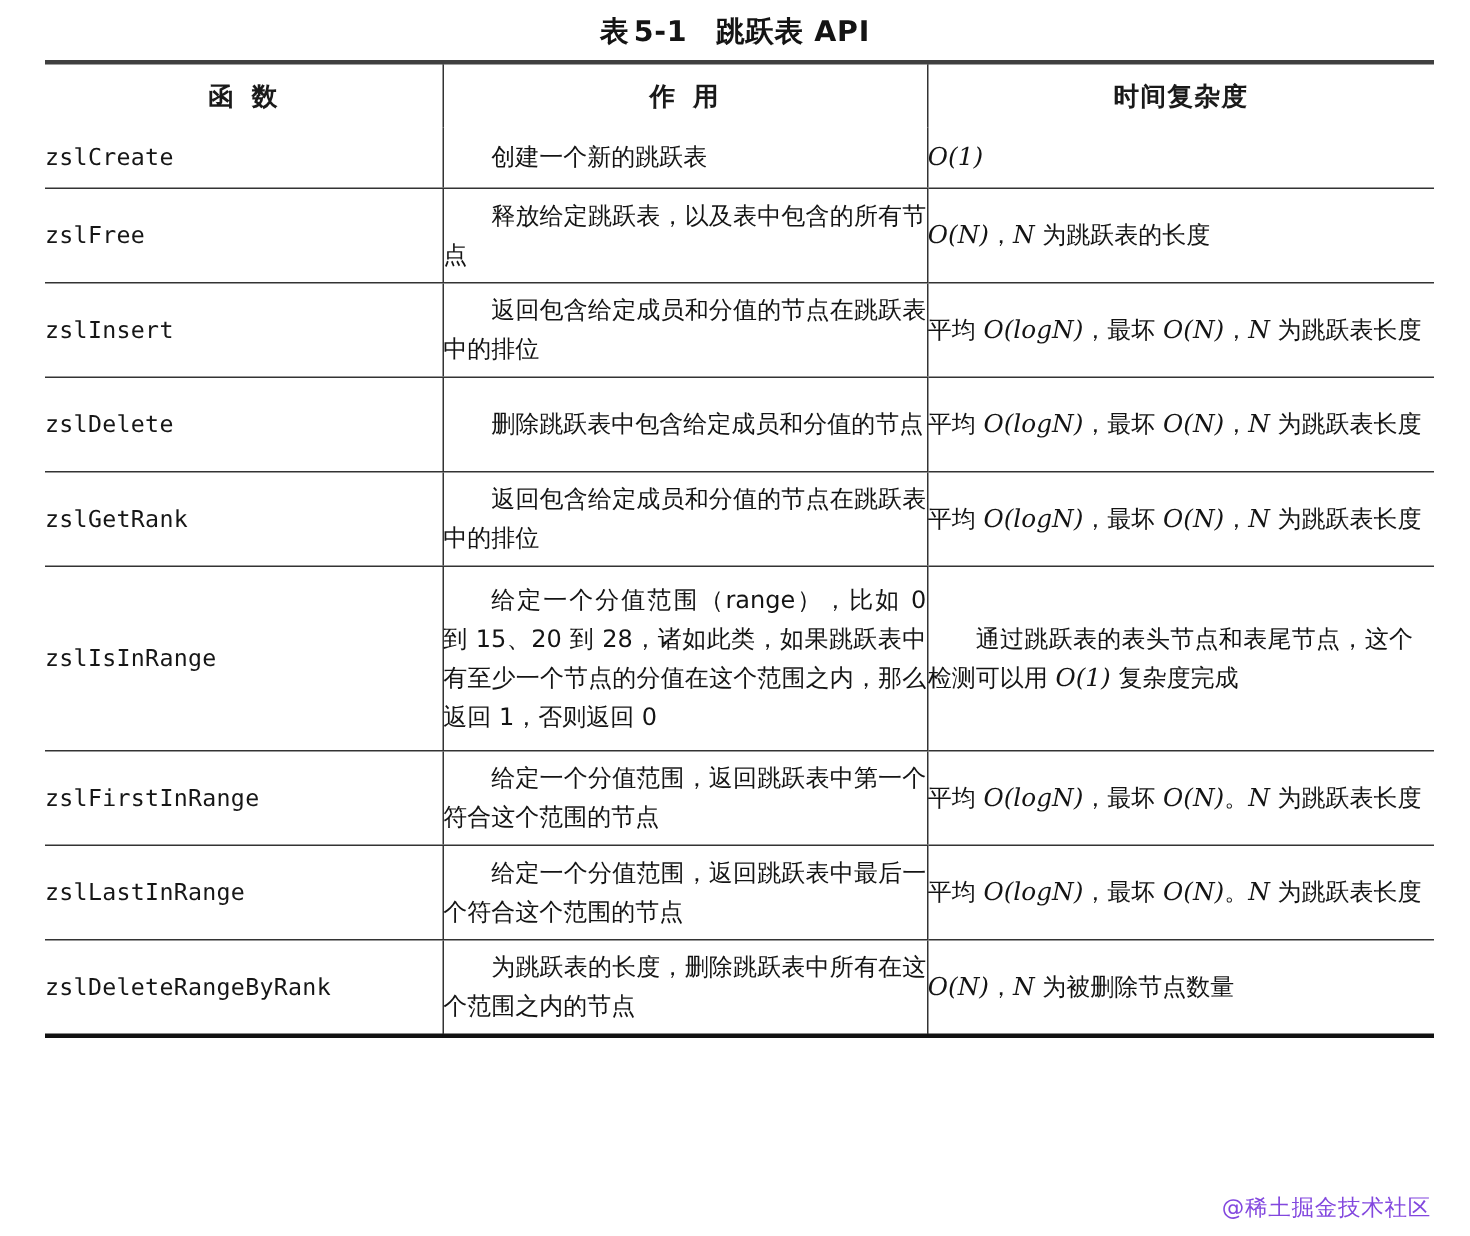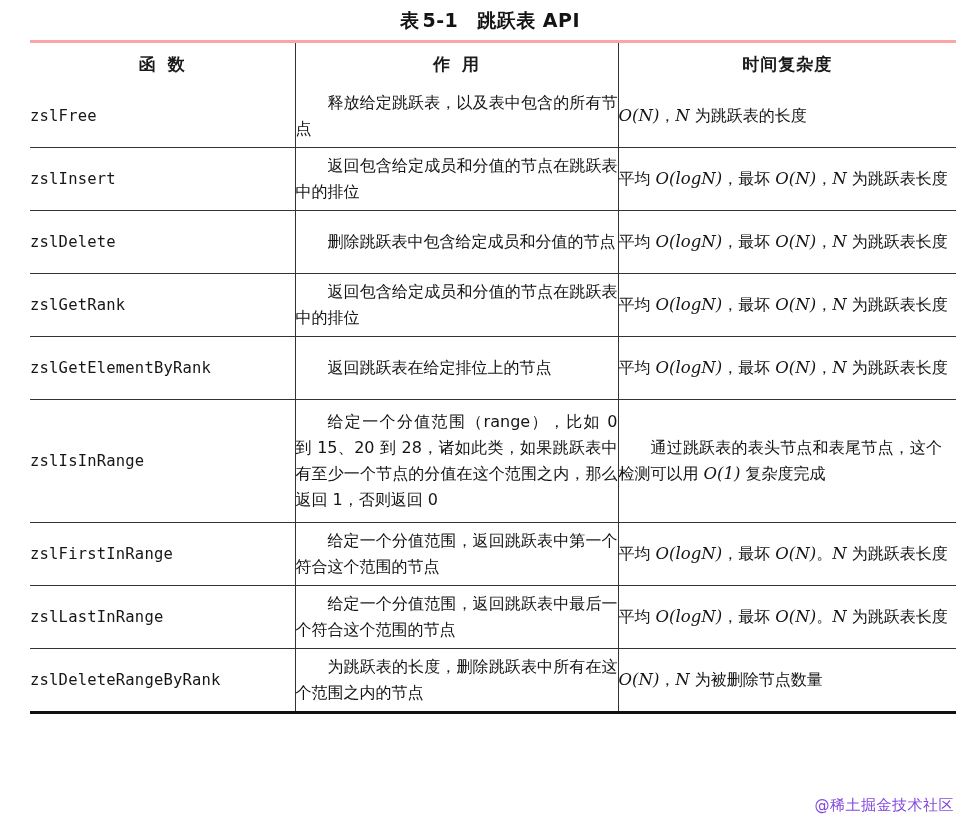--- a/index.html
+++ b/index.html
@@ -43,21 +43,21 @@
     width: 926px;
     border-collapse: collapse;
     table-layout: fixed;
     background: #fff;
   }
   table.api col.c-func { width: 265px; }
   table.api col.c-use  { width: 323px; }
   table.api col.c-cplx { width: 338px; }
 
   
-  table.api { border-top: 3px solid #fca5a5; border-bottom: 3px solid #111; }
+  table.api { border-top: 3px solid #404040; border-bottom: 3px solid #111; }
 
   table.api th, table.api td {
     border-bottom: 1.6px solid #333;
     vertical-align: middle;
     padding: 0;
   }
   table.api tr:last-child th, table.api tr:last-child td { border-bottom: none; }
 
   
   table.api th.sep, table.api td.sep { border-left: 1.6px solid #333; }
@@ -150,43 +150,43 @@
         <col class="c-cplx">
     </colgroup>
     <thead>
       <tr>
         <th><span><span>函</span><span class="hdr-gap"></span><span>数</span></span></th>
         <th class="sep"><span><span>作</span><span class="hdr-gap"></span><span>用</span></span></th>
         <th class="sep"><span>时间复杂度</span></th>
       </tr>
     </thead>
     <tbody id="api-body">
+        <tr class="r-1">
+          <td class="fn">zslCreate</td>
+          <td class="use sep">创建一个新的跳跃表</td>
+          <td class="cplx sep"><span class="mi">O(1)</span></td>
+        </tr>
         <tr class="r-2">
           <td class="fn">zslFree</td>
           <td class="use sep">释放给定跳跃表，以及表中包含的所有节点</td>
           <td class="cplx sep"><span class="mi">O(N)</span>，<span class="mi">N</span> 为跳跃表的长度</td>
         </tr>
         <tr class="r-2">
           <td class="fn">zslInsert</td>
           <td class="use sep">返回包含给定成员和分值的节点在跳跃表中的排位</td>
           <td class="cplx sep">平均 <span class="mi">O(logN)</span>，最坏 <span class="mi">O(N)</span>，<span class="mi">N</span> 为跳跃表长度</td>
         </tr>
         <tr class="r-2">
           <td class="fn">zslDelete</td>
           <td class="use sep">删除跳跃表中包含给定成员和分值的节点</td>
           <td class="cplx sep">平均 <span class="mi">O(logN)</span>，最坏 <span class="mi">O(N)</span>，<span class="mi">N</span> 为跳跃表长度</td>
         </tr>
         <tr class="r-2">
           <td class="fn">zslGetRank</td>
           <td class="use sep">返回包含给定成员和分值的节点在跳跃表中的排位</td>
-          <td class="cplx sep">平均 <span class="mi">O(logN)</span>，最坏 <span class="mi">O(N)</span>，<span class="mi">N</span> 为跳跃表长度</td>
-        </tr>
-        <tr class="r-2">
-          <td class="fn">zslGetElementByRank</td>
-          <td class="use sep">返回跳跃表在给定排位上的节点</td>
           <td class="cplx sep">平均 <span class="mi">O(logN)</span>，最坏 <span class="mi">O(N)</span>，<span class="mi">N</span> 为跳跃表长度</td>
         </tr>
         <tr class="r-big">
           <td class="fn">zslIsInRange</td>
           <td class="use sep">给定一个分值范围（range），比如 0 到 15、20 到 28，诸如此类，如果跳跃表中有至少一个节点的分值在这个范围之内，那么返回 1，否则返回 0</td>
           <td class="cplx sep center">通过跳跃表的表头节点和表尾节点，这个检测可以用 <span class="mi">O(1)</span> 复杂度完成</td>
         </tr>
         <tr class="r-2">
           <td class="fn">zslFirstInRange</td>
           <td class="use sep">给定一个分值范围，返回跳跃表中第一个符合这个范围的节点</td>

